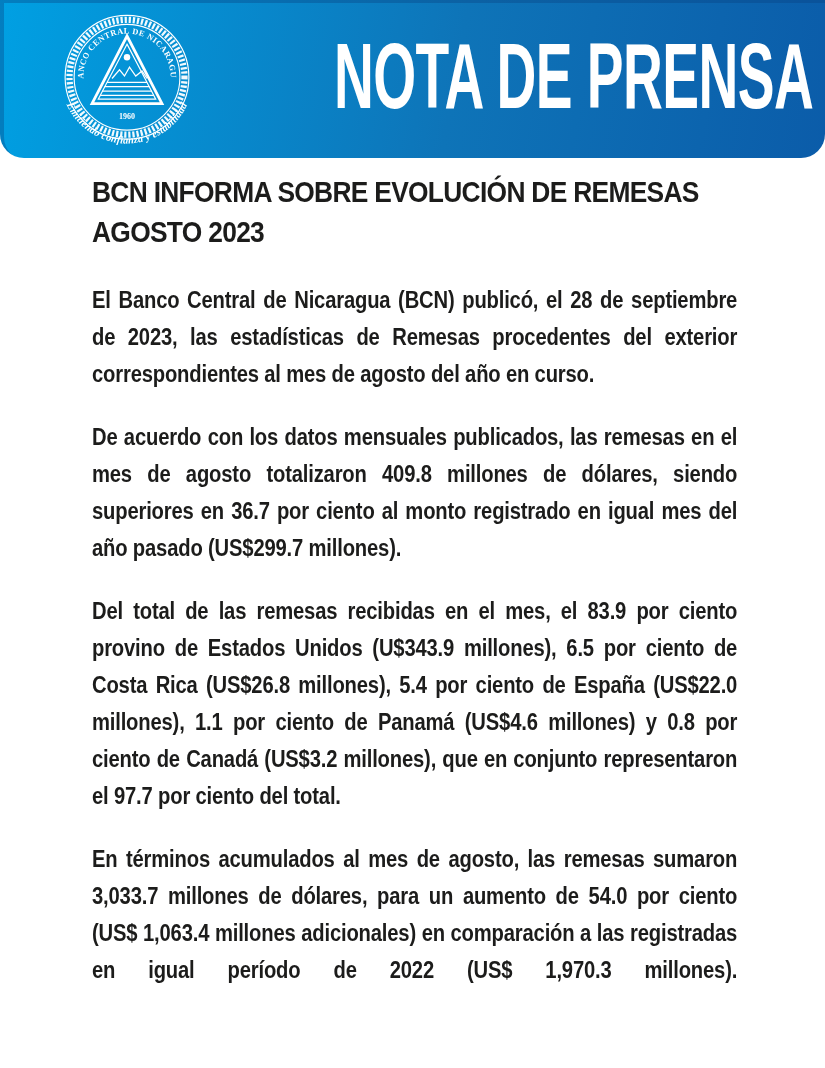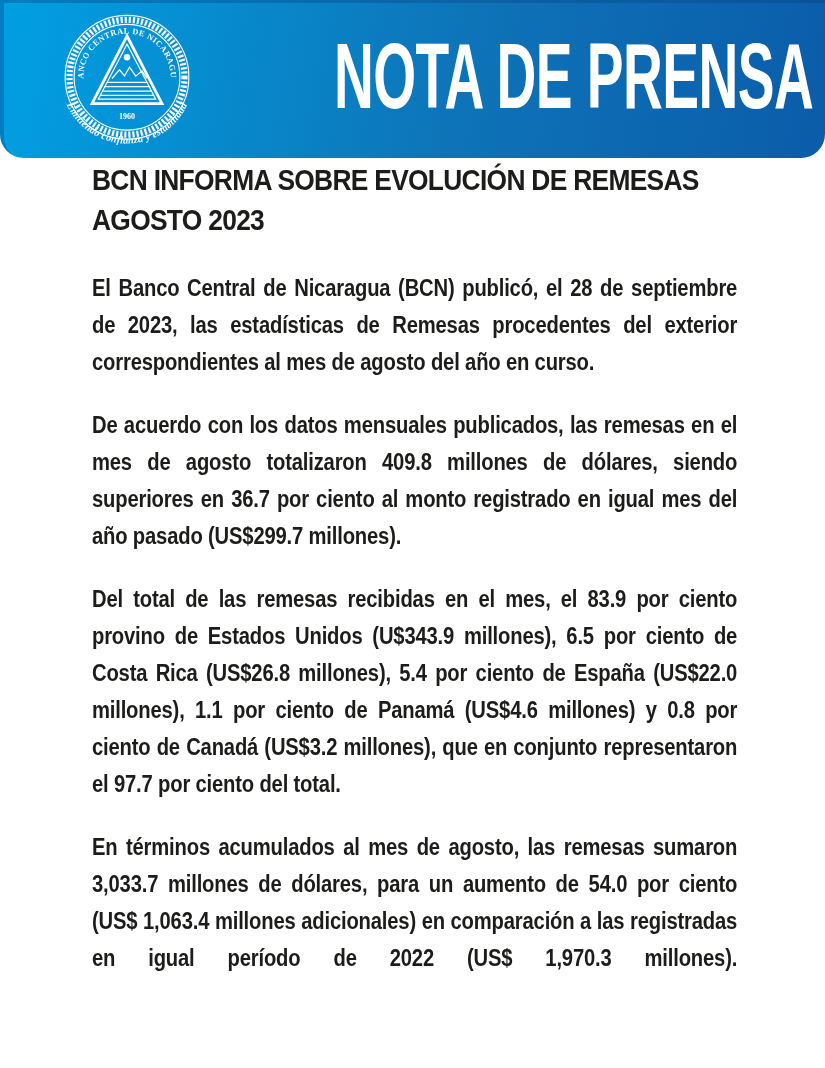--- a/index.html
+++ b/index.html
@@ -43,21 +43,21 @@
     font-weight: 700;
     letter-spacing: -1px;
     white-space: nowrap;
     transform: scaleX(0.60);
     transform-origin: center top;
   }
   
   .content {
     position: absolute;
     left: 92px;
-    top: 160px;
+    top: 172px;
   }
   .content-inner {
     width: 734px;
     transform: scaleX(0.879);
     transform-origin: left top;
     color: #1c1c1b;
   }
   .doc-heading {
     margin: 0 0 30px 0;
     font-size: 30px;

